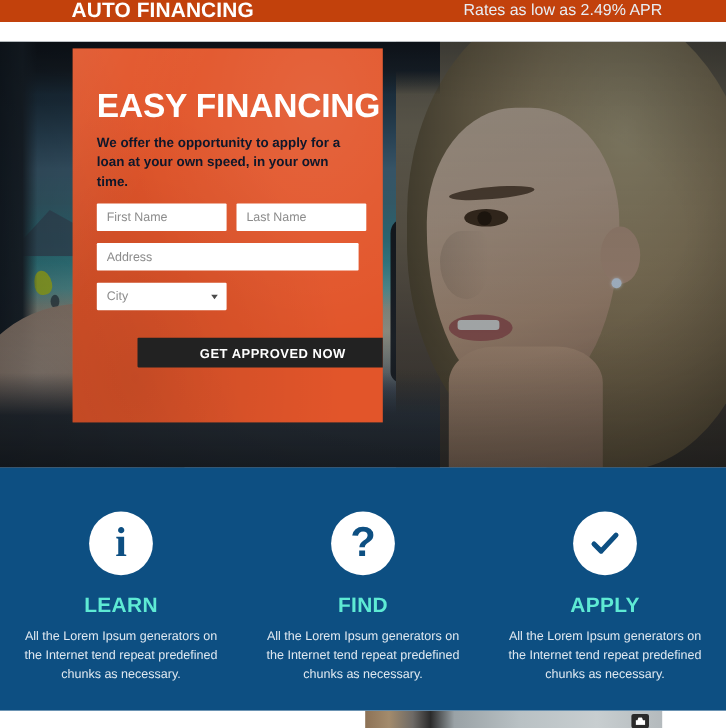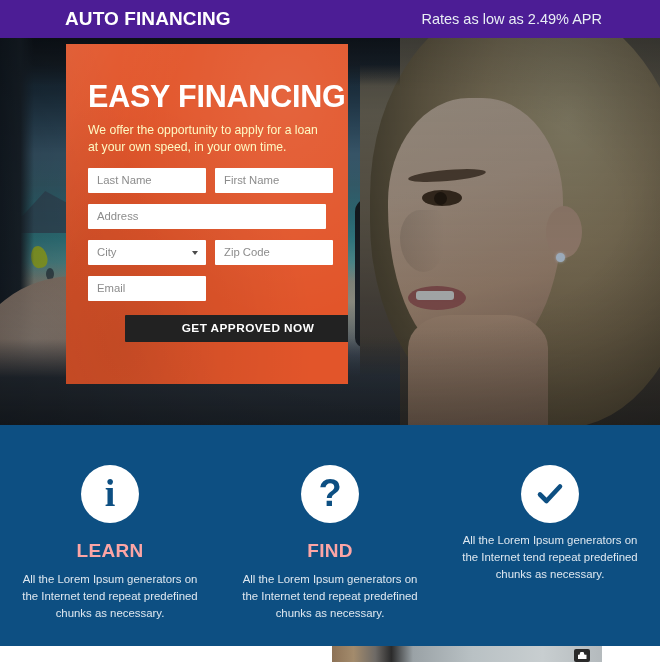--- a/index.html
+++ b/index.html
@@ -17,22 +17,22 @@
     width: 660px;
     height: 662px;
     overflow: hidden;
   }
 
   
   .topbar {
     position: absolute;
     top: 0; left: 0;
     width: 660px;
-    height: 38px;
-    background: #4c1d95;
+    height: 20px;
+    background: #c2410c;
     display: flex;
     align-items: center;
     z-index: 30;
   }
   .topbar-logo {
     position: absolute;
     left: 65px;
     font-size: 19px;
     font-weight: bold;
     color: #ffffff;
@@ -291,23 +291,23 @@
     font-size: 30.5px;
     font-weight: bold;
     color: #ffffff;
     letter-spacing: -0.2px;
     line-height: 1.05;
     white-space: nowrap;
   }
   .form-subheading {
     margin-top: 10px;
     font-size: 12.2px;
-    color: #fef9c3;
+    color: #0f172a;
     line-height: 1.42;
-    font-weight: normal;
+    font-weight: bold;
   }
 
   .field-row {
     display: flex;
     gap: 9px;
     margin-top: 11px;
   }
   .field {
     height: 25px;
     background: #ffffff;
@@ -405,21 +405,21 @@
     font-size: 38px;
     font-weight: bold;
     font-family: "Liberation Sans", sans-serif;
     line-height: 1;
     margin-top: -2px;
   }
   .feature-title {
     margin-top: 17px;
     font-size: 19px;
     font-weight: bold;
-    color: #fca5a5;
+    color: #5eead4;
     letter-spacing: 0.3px;
   }
   .feature-desc {
     margin-top: 9px;
     font-size: 11.4px;
     color: #dfe8f0;
     line-height: 1.48;
   }
 
   
@@ -497,38 +497,36 @@
   <div class="form-panel">
     <div class="form-panel-texture"></div>
     <div class="form-inner">
 
       <div class="form-heading">EASY FINANCING</div>
       <div class="form-subheading">We offer the opportunity to apply for a loan at your own speed, in your own time.</div>
 
       <form>
 
         <div class="field-row">
+          <input class="field field-half" type="text" placeholder="First Name" style="">
           <input class="field field-half" type="text" placeholder="Last Name" style="">
-          <input class="field field-half" type="text" placeholder="First Name" style="">
         </div>
 
         <div class="field-row">
           <input class="field field-full" type="text" placeholder="Address" style="">
         </div>
 
         <div class="field-row">
           <div class="select-wrap">
             <input class="field" type="text" readonly="" placeholder="City" style="">
             <span class="select-caret"></span>
           </div>
-          <input class="field field-half" type="text" placeholder="Zip Code" style="">
         </div>
 
         <div class="field-row">
-          <input class="field field-half" type="text" placeholder="Email" style="">
         </div>
 
         <button class="cta-button" type="submit">GET APPROVED NOW</button>
       </form>
 
     </div>
   </div>
 
   <div class="features">
     <div class="features-grid">
@@ -548,20 +546,21 @@
         <div class="feature-title">FIND</div>
         <div class="feature-desc">All the Lorem Ipsum generators on the Internet tend repeat predefined chunks as necessary.</div>
       </div>
 
       <div class="feature">
         <div class="feature-icon">
           <svg width="30" height="30" viewBox="0 0 30 30">
             <path d="M5 15.5 L11.5 22 L25 7.5" stroke="#0d4f82" stroke-width="4.6" stroke-linecap="round" stroke-linejoin="round" fill="none"></path>
           </svg>
         </div>
+        <div class="feature-title">APPLY</div>
         <div class="feature-desc">All the Lorem Ipsum generators on the Internet tend repeat predefined chunks as necessary.</div>
       </div>
 
     </div>
   </div>
 
   <div class="bottom-sliver">
     <div class="sliver-photo"></div>
     <div class="sliver-badge"></div>
   </div>

